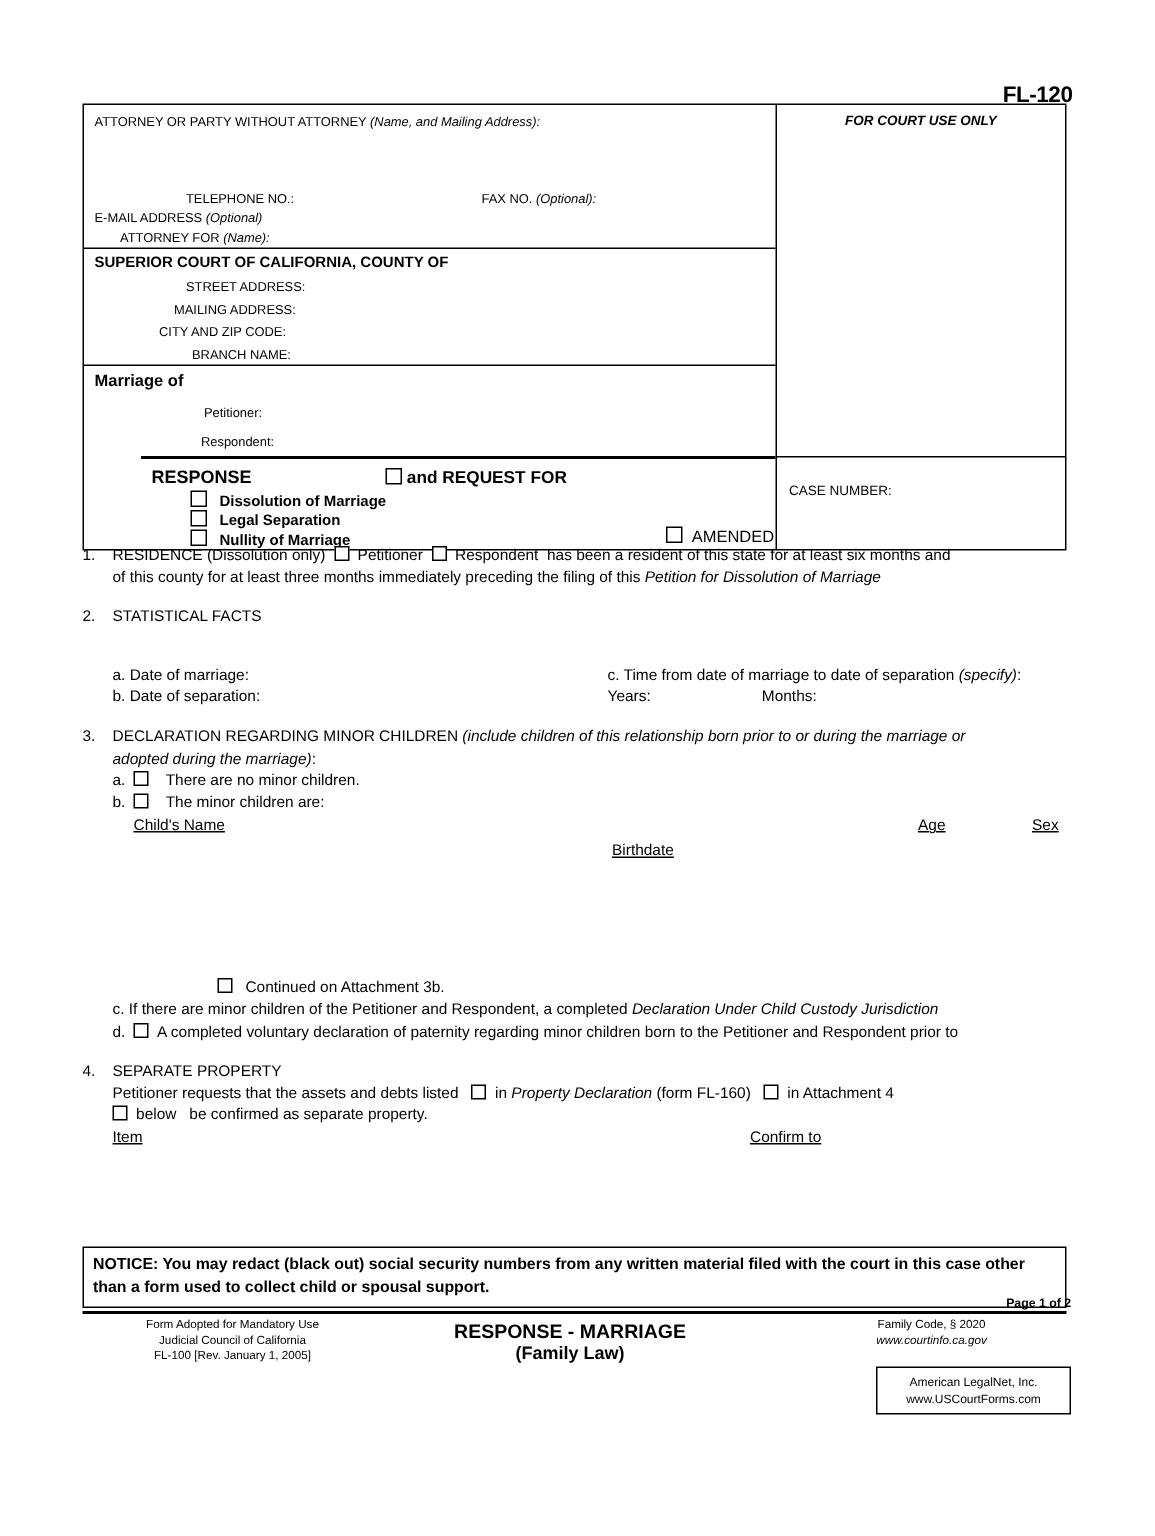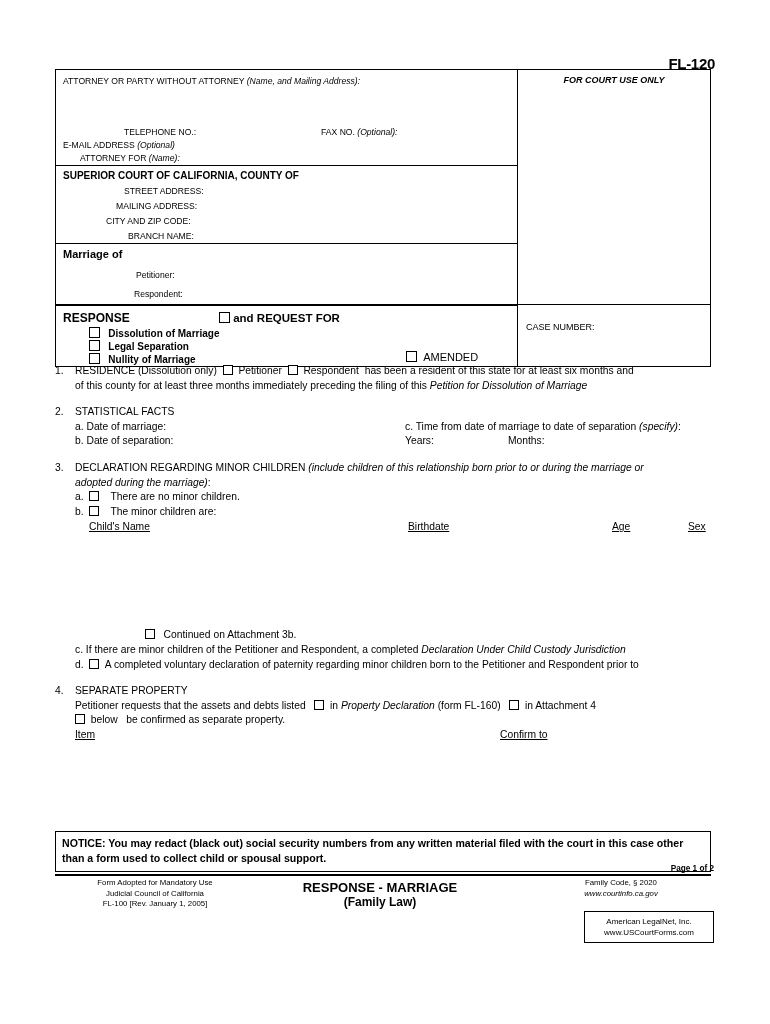--- a/index.html
+++ b/index.html
@@ -50,21 +50,21 @@
   }
   .cap-right {
     flex: 1;
     box-sizing: border-box;
     position: relative;
   }
 
   .blk-attorney { height: 95px; position: relative; box-sizing: border-box; }
   .blk-court { height: 78px; border-top: 1.4px solid #000; box-sizing: border-box; position: relative;}
   .blk-marriage { height: 61px; border-top: 1.4px solid #000; box-sizing: border-box; position: relative;}
-  .blk-response { height: 62px; border-top: 2.2px solid #000; box-sizing: border-box; position: relative;}
+  .blk-response { height: 62px; border-top: 2.2px solid #000; box-sizing: border-box; position: relative; margin-left: 38px;}
 
   .blk-court-use { height: 234px; box-sizing: border-box; position: relative; }
   .blk-case { height: 62px; border-top: 1.4px solid #000; box-sizing:border-box; position: relative; }
   .ital { font-style: italic; }
 
   .attorney-hdr {
     position: absolute; left: 7px; top: 6px;
     font-size: 8.6px;
   }
   .tel-line {
@@ -158,27 +158,27 @@
   }
   .sec-body { margin-left: 20px; }
   .sub-row { position: relative; }
   .sub-ltr { position: absolute; left: 0; top: 0; width: 14px; }
   .sub-txt { margin-left: 14px; }
 
   .gap-10 { height: 10px; }
 
   .u { text-decoration: underline; text-align: center; }
 
-  .cols { display: flex; }
+  .cols { display: flex; margin-top: 24px; }
   .col-a { width: 330px; }
   .col-b { flex: 1; }
 
   .hdr-row { position: relative; height: 16px; margin-top: 1px; }
   .hdr-name { position: absolute; left: 14px; }
-  .hdr-birth { position: absolute; left: 333px; }
+  .hdr-birth { position: absolute; left: 333px; margin-top: 17px; }
   .hdr-age { position: absolute; left: 537px; }
   .hdr-sex { position: absolute; left: 613px; }
 
   .children-space { height: 92px; }
   .prop-space { height: 60px; }
 
   .cont-att { margin-left: 70px; }
 
   .item-row { position: relative; height: 16px; }
   .item-lbl { position: absolute; left: 0px; }

